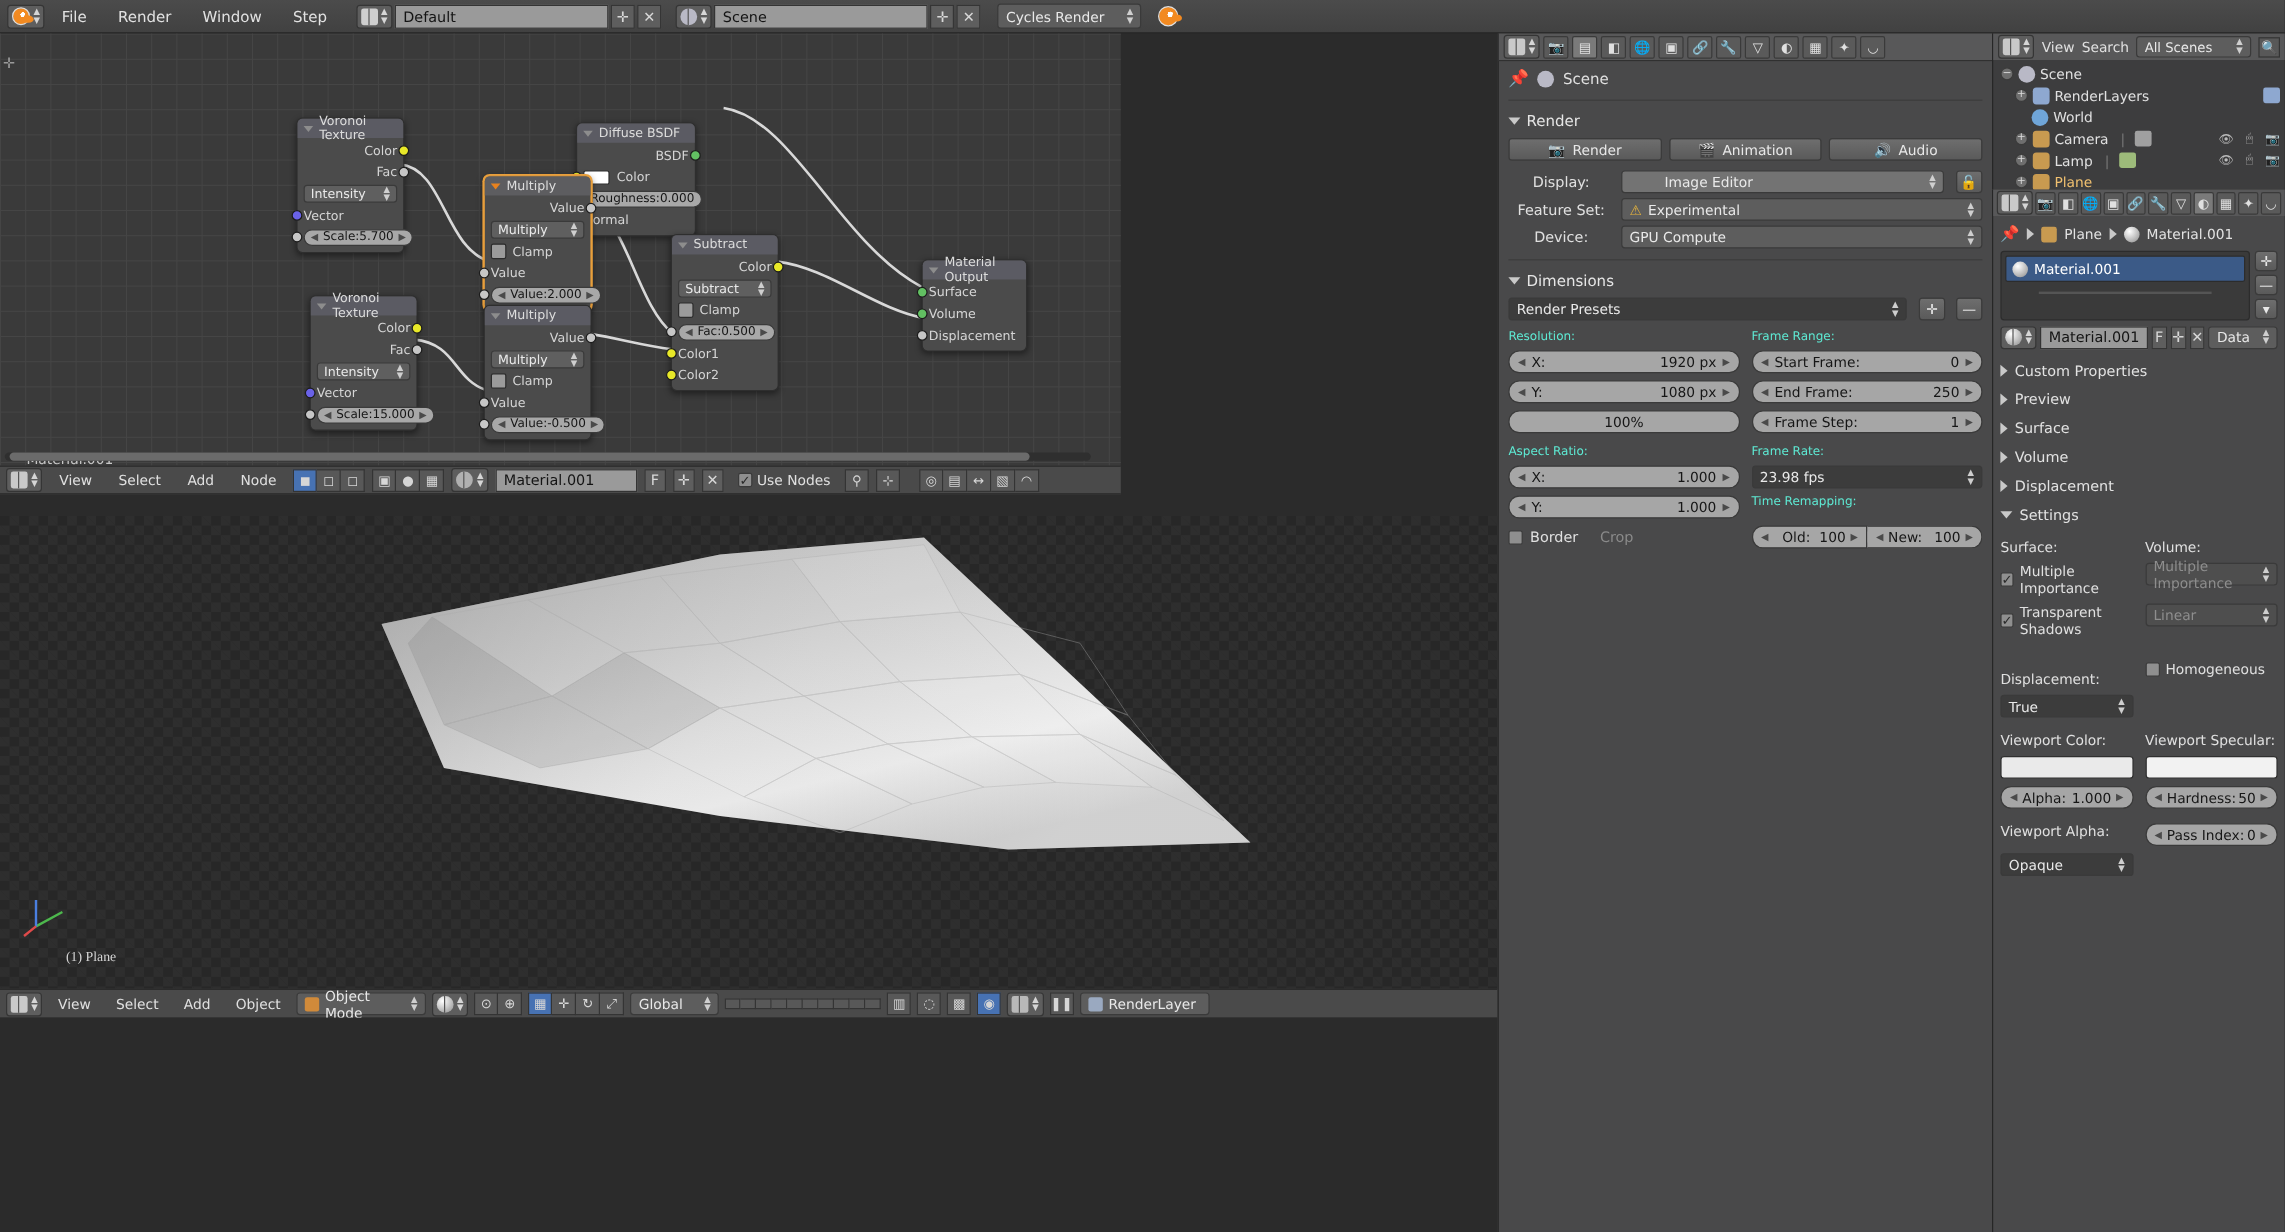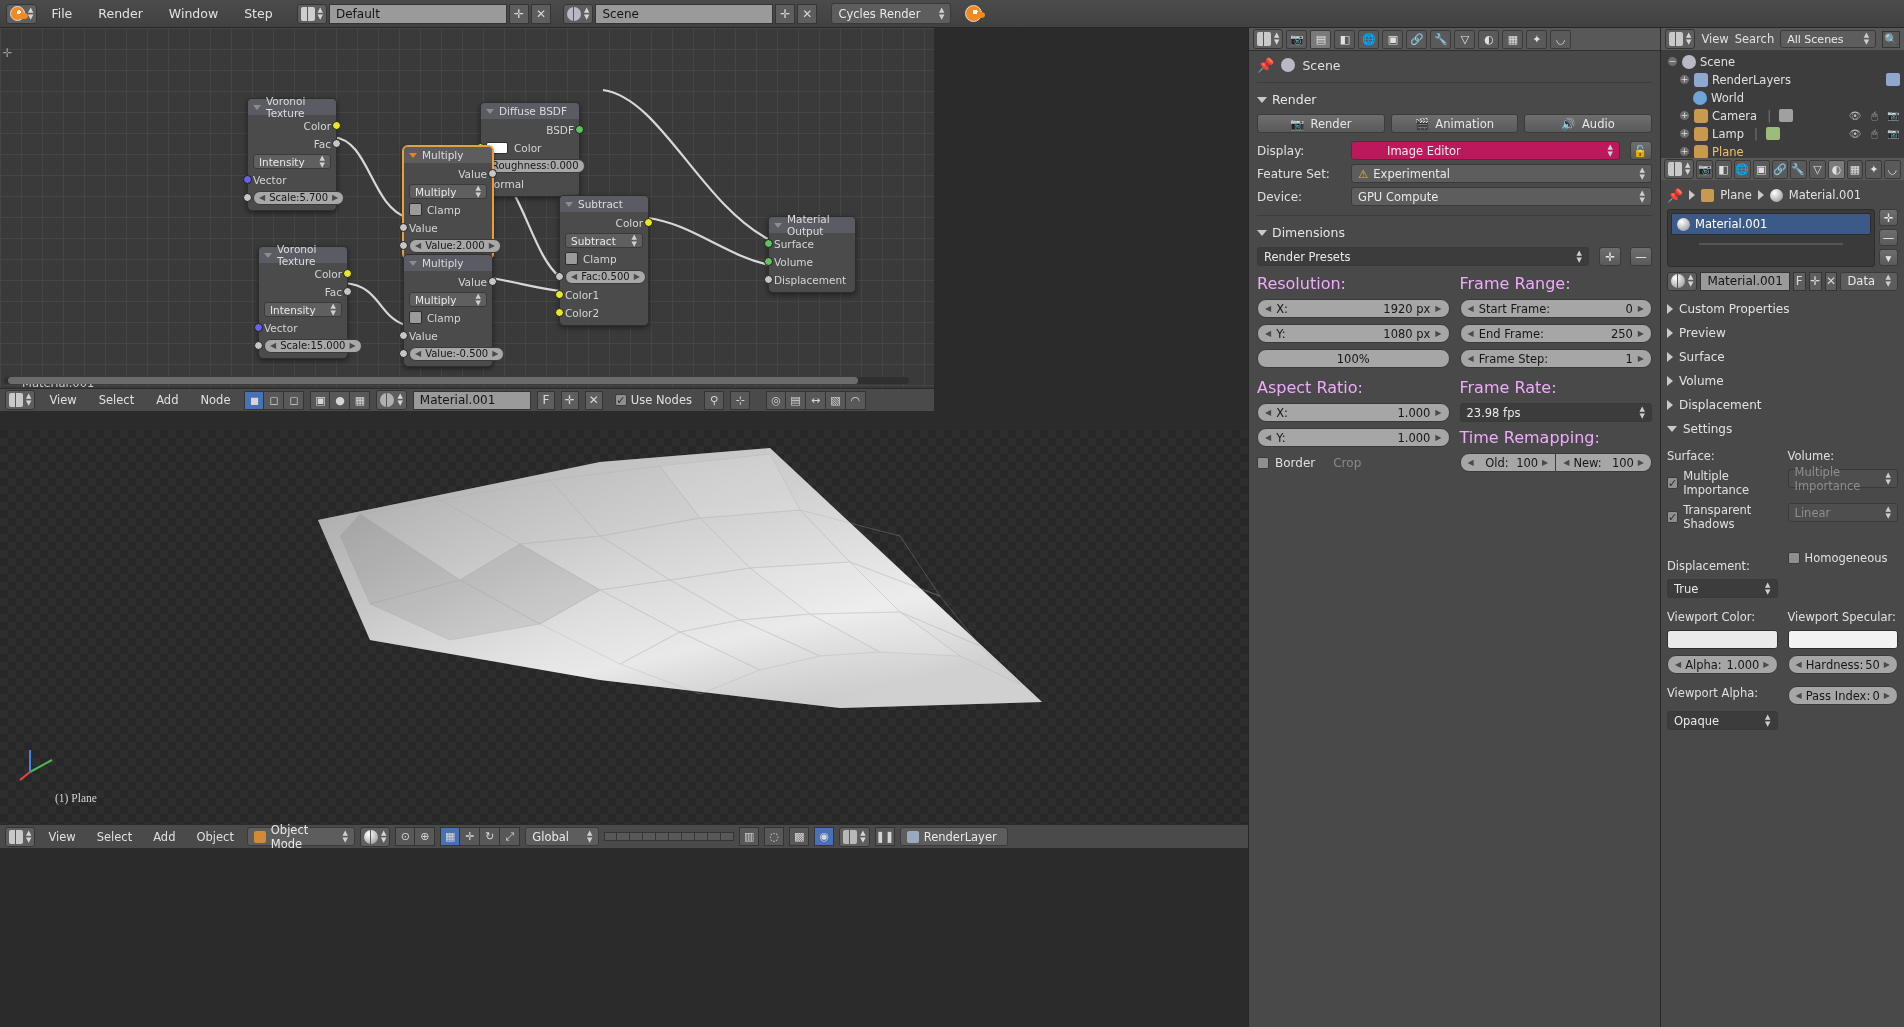--- a/index.html
+++ b/index.html
@@ -116,24 +116,24 @@
   
   #props { position:absolute; left:1248px; top:28px; width:412px; height:999px;
     background:#49494a; border-left:1px solid #262626; }
   #propshdr { height:23px; background:#585859; display:flex; align-items:center; gap:3px;
     padding:0 4px; border-bottom:1px solid #303030;}
   .pticon{ width:21px;height:19px;border:1px solid #3a3a3a;background:#5a5a5a;border-radius:2px;
     display:flex;align-items:center;justify-content:center;font-size:11px;}
   .pticon.act{ background:#7a7a7a;}
   #propsbody{ padding:6px 8px; display:flex; flex-direction:column; gap:4px;}
   .prow { display:flex; align-items:center; gap:6px; }
-  .plabel { width:88px; font-size:12px; color:#e0e0e0;}
+  .plabel { width:88px; font-size:12px; color:#e0e0e0;text-align:center;}
   .divider{ height:1px; background:#3c3c3c; margin:5px 0;}
   .grid2 { display:grid; grid-template-columns:1fr 1fr; gap:6px 10px;}
-  .colhdr{ font-size:16px;color:#f0abfc; }
+  .colhdr{ font-size:10px;color:#5eead4; }
 
   
   #outliner { position:absolute; left:1660px; top:28px; width:244px; height:130px;
     background:#3d3d3e; border-left:1px solid #262626;}
   #outhdr { height:22px; background:#585859; display:flex; align-items:center; gap:6px; padding:0 4px;}
   #outbody{ padding:3px 4px; display:flex; flex-direction:column; gap:1px; font-size:11.5px;}
   .orow { display:flex; align-items:center; gap:4px; height:17px;}
   .oexp { width:11px;height:11px;border-radius:50%;background:#6e6e6e;border:1px solid #3b3b3b;
     color:#ddd;font-size:9px;line-height:9px;text-align:center;}
   .oicon{ width:14px;height:14px;border-radius:3px;}
@@ -651,21 +651,21 @@
           <span>Animation</span>
         </div>
         <div class="btn" style="flex:1;">
           <span style="margin-right:6px;">🔊</span>
           <span>Audio</span>
         </div>
       </div>
 
       <div class="prow" style="margin-top:4px;">
         <span class="plabel">Display:</span>
-        <div class="drop" style="flex:1;background:#be185d;padding-left:35px;">
+        <div class="drop" style="flex:1;background:#737373;padding-left:35px;">
           <span>Image Editor</span>
           <span class="spin">▲<br>▼</span>
         </div>
         <div class="btn" style="width:22px;margin-left:4px;">🔓</div>
       </div>
 
       <div class="prow">
         <span class="plabel">Feature Set:</span>
         <div class="drop" style="flex:1;">
           <span style="color:#e8b53c;margin-right:5px;">⚠</span>

